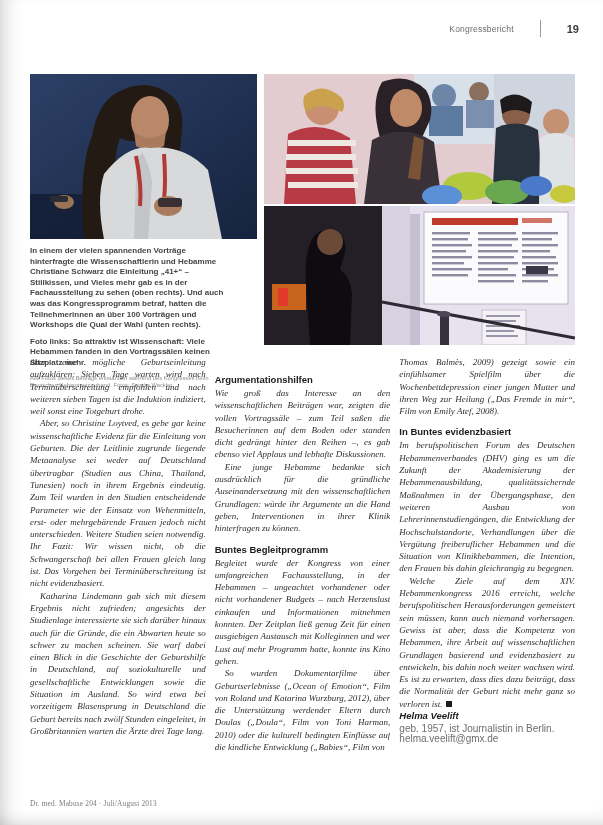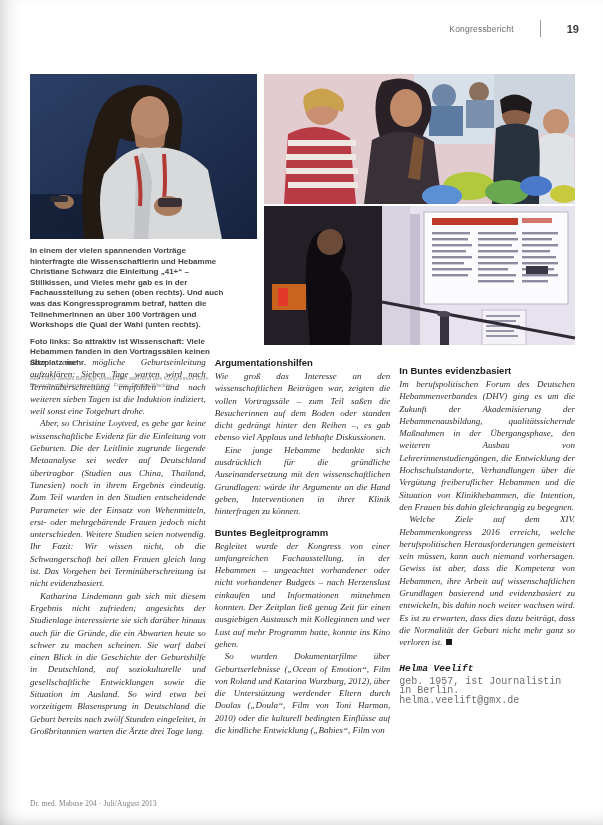--- a/index.html
+++ b/index.html
@@ -24,24 +24,24 @@
   .caption p{margin:0 0 6px 0;font-size:8px;line-height:10.6px;font-weight:bold;text-align:left;}
   .caption .credit{font-size:5.8px;line-height:7.2px;color:#8f8f8f;font-weight:normal;margin-bottom:0;}
   
   .columns{position:absolute;left:30px;top:356px;width:545px;height:436px;
            display:flex;gap:9px;}
   .col{width:176px;height:100%;overflow:hidden;color:#2f2f2f;}
   .col p{margin:0;font-size:9px;line-height:12.3px;text-align:justify;hyphens:auto;font-style:italic;-webkit-hyphens:auto;}
   .col p.ind{text-indent:10px;}
   .col h3{margin:9px 0 2px 0;font-family:"Liberation Sans",sans-serif;
           font-size:9.5px;line-height:11px;color:#1c1c1c;}
-  .col h3.first{margin-top:1px;}
+  .col h3.first{margin-top:18px;}
   .endmark{display:inline-block;width:6px;height:6px;background:#1c1c1c;margin-left:3px;}
   
-  .author{margin-top:14px;font-family:Liberation Mono, monospace;}
+  .author{font-family:Liberation Sans, sans-serif;}
   .author-name{font-size:9.5px;font-weight:bold;font-style:italic;color:#1c1c1c;margin-bottom:3px;}
   .author-bio,.author-email{font-size:10px;line-height:9.5px;color:#6e6e6e;}
   
   .footer{position:absolute;left:30px;bottom:17px;font-family:Liberation Serif, serif;
           font-size:7.3px;color:#7a7a7a;letter-spacing:.2px;}
 </style>
 </head>
 <body>
 
 <div class="page">
@@ -196,20 +196,21 @@
     </div>
     <div class="col">
       <h3 class="first">Argumentationshilfen</h3>
       <p>Wie groß das Interesse an den wissenschaftlichen Beiträgen war, zeigten die vollen Vortragssäle – zum Teil saßen die Besucherinnen auf dem Boden oder standen dicht gedrängt hinter den Reihen –, es gab ebenso viel Applaus und lebhafte Diskussionen.</p>
       <p class="ind">Eine junge Hebamme bedankte sich ausdrücklich für die gründliche Auseinandersetzung mit den wissenschaftlichen Grundlagen: würde ihr Argumente an die Hand geben, Interventionen in ihrer Klinik hinterfragen zu können.</p>
       <h3>Buntes Begleitprogramm</h3>
       <p>Begleitet wurde der Kongress von einer umfangreichen Fachausstellung, in der Hebammen – ungeachtet vorhandener oder nicht vorhandener Budgets – nach Herzenslust einkaufen und Informationen mitnehmen konnten. Der Zeitplan ließ genug Zeit für einen ausgiebigen Austausch mit Kolleginnen und wer Lust auf mehr Programm hatte, konnte ins Kino gehen.</p>
       <p class="ind">So wurden Dokumentarfilme über Geburtserlebnisse („Ocean of Emotion“, Film von Roland und Katarina Wurzburg, 2012), über die Unterstützung werdender Eltern durch Doulas („Doula“, Film von Toni Harman, 2010) oder die kulturell bedingten Einflüsse auf die kindliche Entwicklung („Babies“, Film von</p>
     </div>
     <div class="col">
+      <p>Thomas Balmès, 2009) gezeigt sowie ein einfühlsamer Spielfilm über die Wochenbettdepression einer jungen Mutter und ihren Weg zur Heilung („Das Fremde in mir“, Film von Emily Atef, 2008).</p>
       <h3>In Buntes evidenzbasiert</h3>
       <p>Im berufspolitischen Forum des Deutschen Hebammenverbandes (DHV) ging es um die Zukunft der Akademisierung der Hebammenausbildung, qualitätssichernde Maßnahmen in der Übergangsphase, den weiteren Ausbau von Lehrerinnenstudiengängen, die Entwicklung der Hochschulstandorte, Verhandlungen über die Vergütung freiberuflicher Hebammen und die Situation von Klinikhebammen, die Intention, den Frauen bis dahin gleichrangig zu begegnen.</p>
       <p class="ind"><span>Welche Ziele auf dem XIV. Hebammenkongress 2016 erreicht, welche berufspolitischen Herausforderungen gemeistert sein müssen, kann auch niemand vorhersagen. Gewiss ist aber, dass die Kompetenz von Hebammen, ihre Arbeit auf wissenschaftlichen Grundlagen basierend und evidenzbasiert zu entwickeln, bis dahin noch weiter wachsen wird. Es ist zu erwarten, dass dies dazu beiträgt, dass die Normalität der Geburt nicht mehr ganz so verloren ist.</span><span class="endmark"></span></p>
       <div class="author">
         <div class="author-name">Helma Veelift</div>
         <div class="author-bio">geb. 1957, ist Journalistin in Berlin.</div>
         <div class="author-email">helma.veelift@gmx.de</div>
       </div>
     </div>
   </div>

